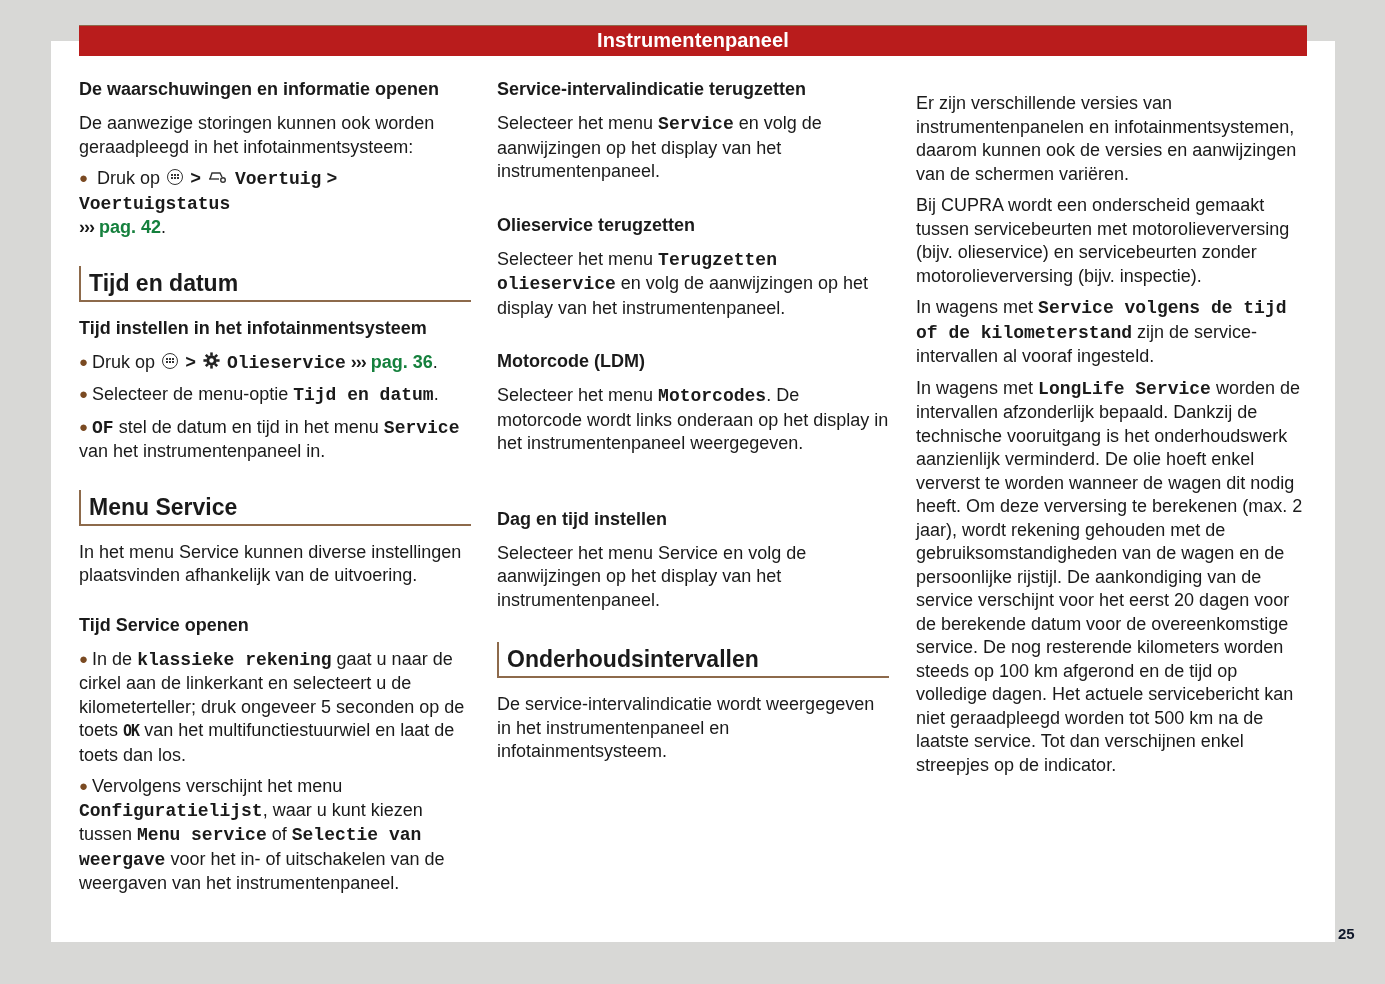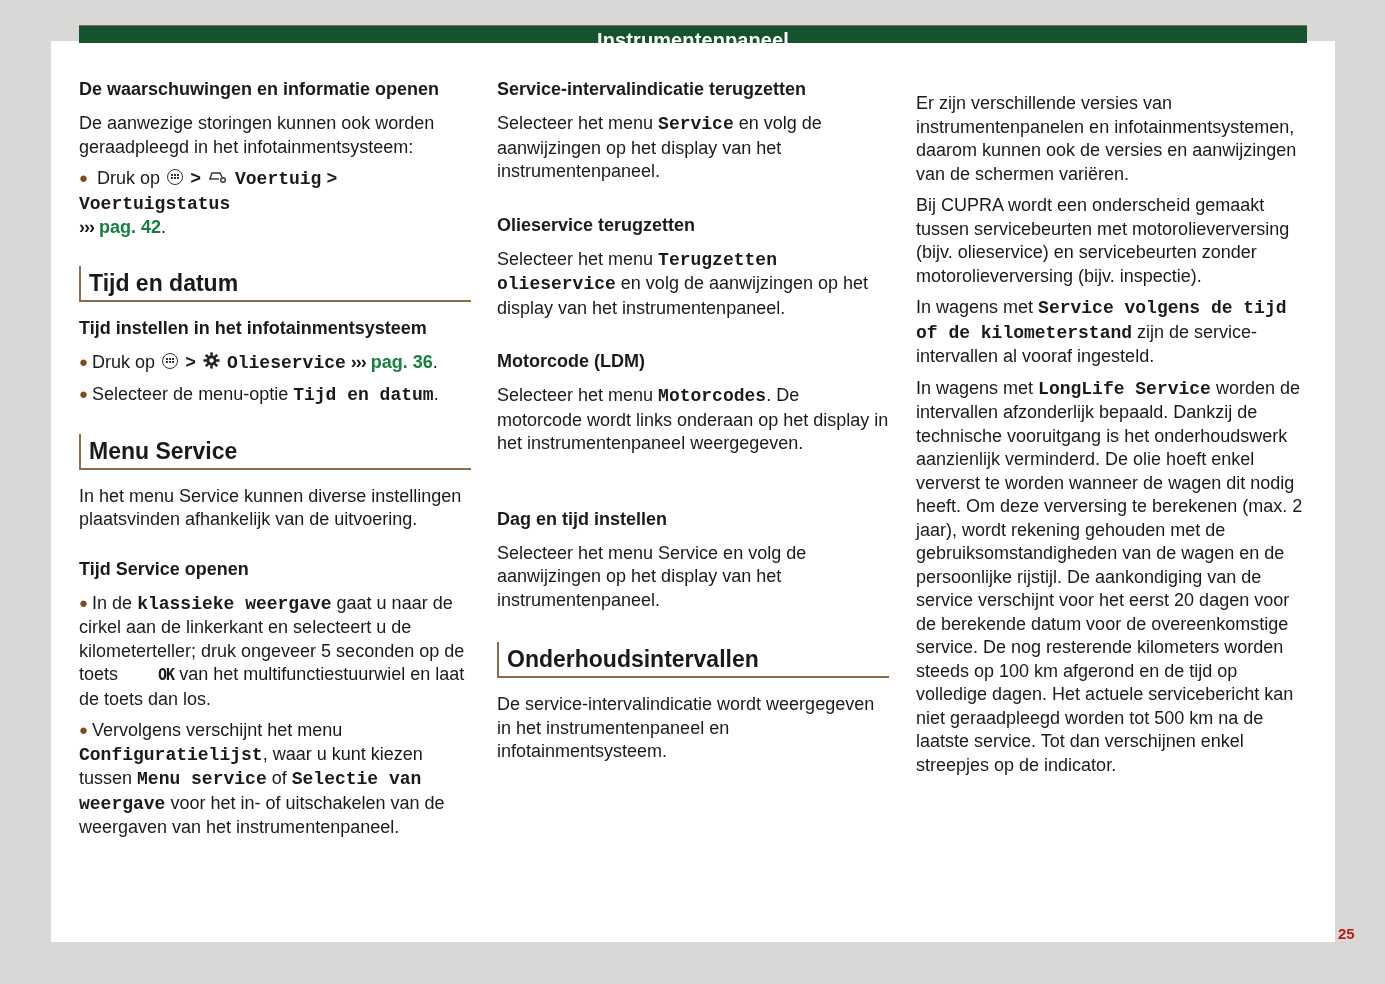--- a/index.html
+++ b/index.html
@@ -1,40 +1,40 @@
 <!DOCTYPE html>
 <html><head>
   <meta charset="utf-8">
   <style>
     * { box-sizing: border-box; margin: 0; padding: 0; }
     html, body { width: 1385px; height: 984px; background: #d8d8d6; overflow: hidden; }
     body { position: relative; font-family: "Liberation Sans", "DejaVu Sans", sans-serif; color: #1a1a1a; }
     .page { position: absolute; left: 51px; top: 41px; width: 1284px; height: 901px; background: #ffffff; }
-    .header-bar { position: absolute; left: 79px; top: 25px; width: 1228px; height: 18px; background: #14532d; border-top: 1px solid #8d6a4b; }
+    .header-bar { position: absolute; left: 79px; top: 25px; width: 1228px; height: 31px; background: #b91c1c; border-top: 1px solid #8d6a4b; }
     .header-title { position: absolute; left: 0; right: 0; top: 3px; text-align: center; color: #ffffff; font-weight: bold; font-size: 20px; letter-spacing: 0.1px; }
     .col { position: absolute; top: 78px; width: 392px; font-size: 18px; line-height: 23.5px; }
     .col1 { left: 79px; }
     .col2 { left: 497px; }
     .col3 { left: 916px; margin-top: 14px; }
     h4 { font-size: 18px; font-weight: bold; line-height: 23px; margin: 0 0 11px 0; }
     p { margin: 0 0 8px 0; }
     .sp { height: 22px; }
     .sp-sm { height: 18px; }
     b { font-weight: bold; font-family: Liberation Mono, monospace; }
     .ref { color: #15803d; font-weight: bold; }
     .arrows { font-weight: bold; letter-spacing: -1px; }
     .bullet { color: #7a4a22; margin-right: 4px; font-size: 15px; position: relative; top: -1px; }
     .section-title { border-left: 2px solid #8d6a4b; border-bottom: 2px solid #8d6a4b; padding: 3px 0 3px 8px; font-size: 23px; font-weight: bold; line-height: 28px; margin: 0 0 15px 0; }
     .icon { display: inline-block; vertical-align: middle; }
     .menu-icon { width: 16px; height: 16px; border: 1.3px solid #333; border-radius: 50%; position: relative; top: -2px; margin: 0 2px; }
     .menu-icon::before { content: ""; position: absolute; left: 3px; top: 4px; width: 2px; height: 2px; background: #333; box-shadow: 3px 0 #333, 6px 0 #333, 0 3px #333, 3px 3px #333, 6px 3px #333; }
     .gear-icon { width: 17px; height: 17px; position: relative; top: -2px; margin: 0 2px; }
     .car-icon { width: 20px; height: 14px; position: relative; top: -2px; margin: 0 2px; }
-    .ok-glyph { font-family: "DejaVu Sans Mono", monospace; font-weight: bold; font-size: 15px; letter-spacing: -1px; margin-left: 35px; }
-    .page-number { position: absolute; left: 1338px; top: 925px; font-size: 15px; font-weight: bold; color: #b91c1c; }
+    .ok-glyph { font-family: "DejaVu Sans Mono", monospace; font-weight: bold; font-size: 15px; letter-spacing: -1px; }
+    .page-number { position: absolute; left: 1338px; top: 925px; font-size: 15px; font-weight: bold; color: #0f172a; }
   </style>
 </head>
 <body>
 
 <div class="page"></div>
 
 <div class="header-bar">
   <div class="header-title">Instrumentenpaneel</div>
 </div>
 
@@ -79,28 +79,34 @@
         <circle cx="10" cy="10" r="2.6" fill="#fff"></circle>
       </svg>
     <b>Olieservice</b>
     <span class="arrows">›››</span>
     <span class="ref">pag. 36</span><span>.</span>
   </p>
   <p>
     <span class="bullet">●</span><span>Selecteer de menu-optie</span>
     <b>Tijd en datum</b><span>.</span>
   </p>
+  <p>
+    <span class="bullet">●</span><b>OF</b>
+    <span>stel de datum en tijd in het menu</span>
+    <b>Service</b>
+    <span>van het instrumentenpaneel in.</span>
+  </p>
   <div class="sp-sm"></div>
   <div class="section-title">Menu Service</div>
   <p>In het menu Service kunnen diverse instellingen plaatsvinden afhankelijk van de uitvoering.</p>
   <div class="sp-sm"></div>
   <h4>Tijd Service openen</h4>
   <p>
     <span class="bullet">●</span><span>In de</span>
-    <b>klassieke weergave</b>
+    <b>klassieke rekening</b>
     <span>gaat u naar de cirkel aan de linkerkant en selecteert u de kilometerteller; druk ongeveer 5 seconden op de toets</span>
     <span class="ok-glyph">OK</span>
     <span>van het multifunctiestuurwiel en laat de toets dan los.</span>
   </p>
   <p>
     <span class="bullet">●</span><span>Vervolgens verschijnt het menu</span>
     <b>Configuratielijst</b><span>, waar u kunt kiezen tussen</span>
     <b>Menu service</b>
     <span>of</span>
     <b>Selectie van weergave</b>

